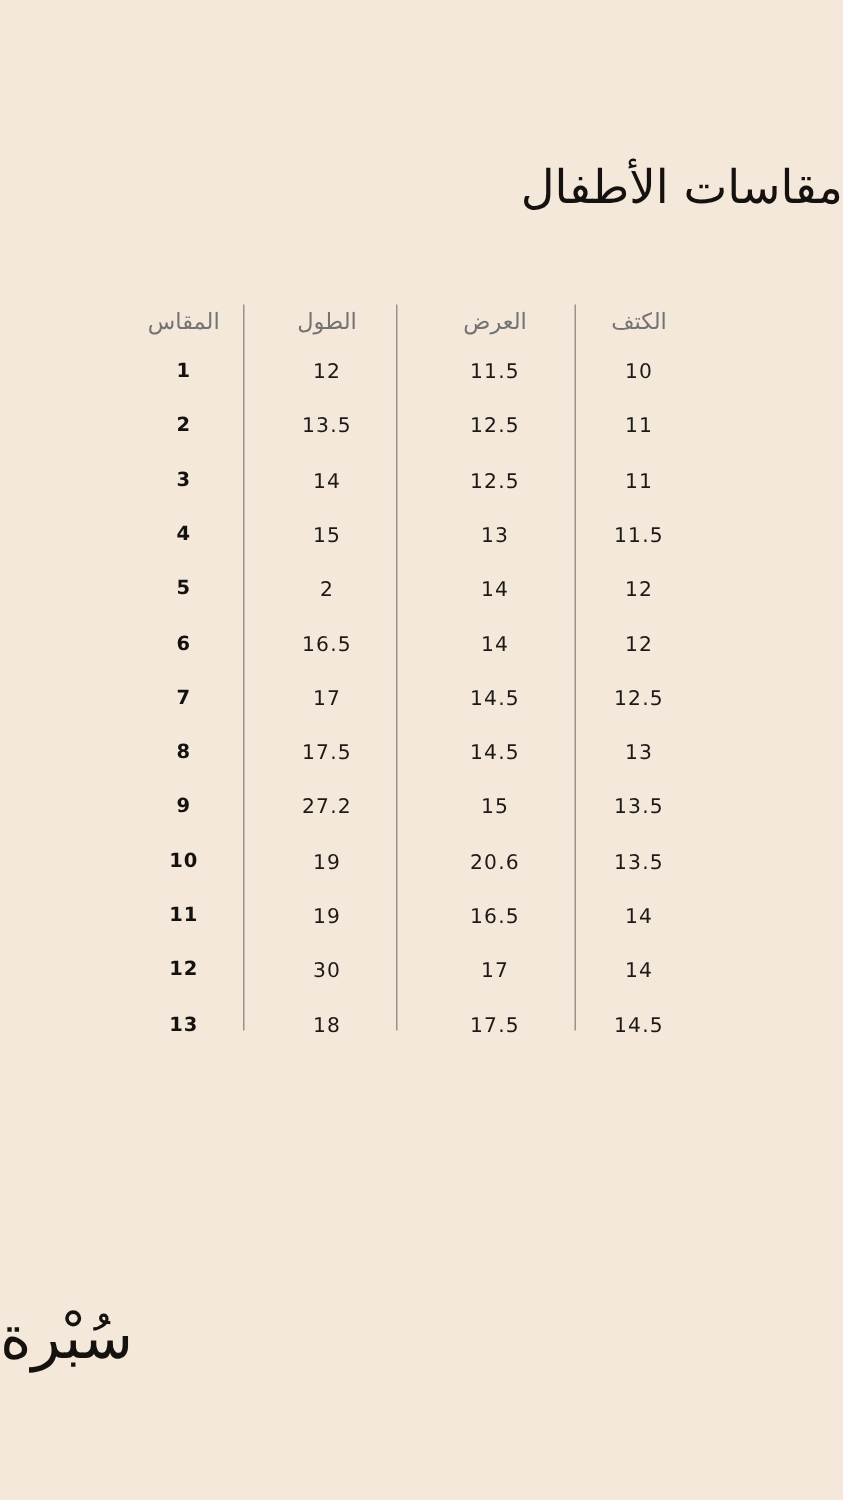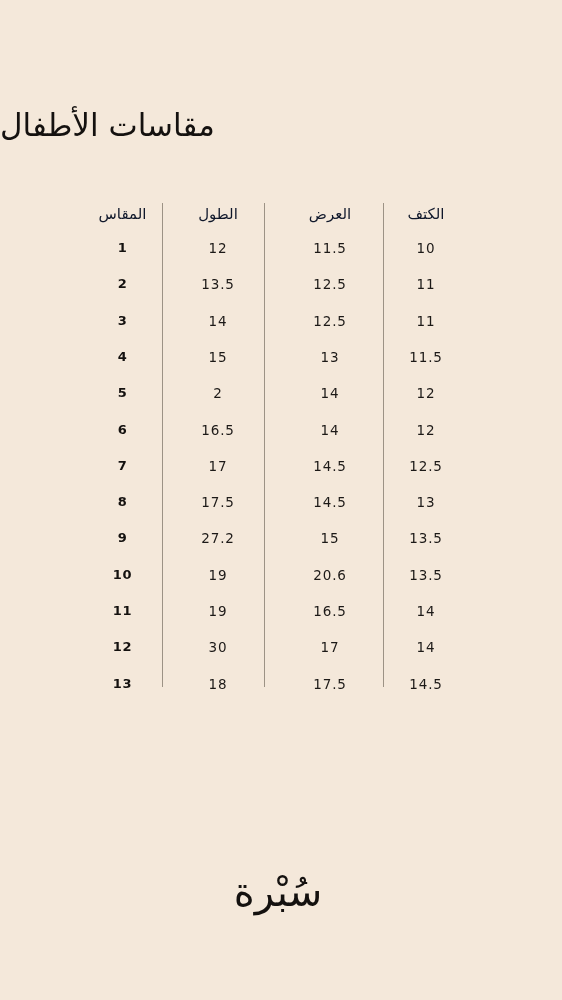--- a/index.html
+++ b/index.html
@@ -24,21 +24,21 @@
     height: 1000px;
     background: #F4E8DA;
   }
 
   
   .title {
     position: absolute;
     top: 106px;
     left: 0;
     width: 562px;
-    text-align: left;
+    text-align: right;
     font-family: "DejaVu Sans", "Liberation Sans", sans-serif;
     font-size: 31px;
     font-weight: 400;
     letter-spacing: 0px;
     color: #14110F;
     line-height: 1.25;
     direction: rtl;
   }
 
   
@@ -71,21 +71,21 @@
 
   
   .col-shoulder { position: absolute; left: 290px; width: 122px; }
   .col-width    { position: absolute; left: 195px; width: 120px; }
   .col-length   { position: absolute; left:  88px; width: 110px; }
   .col-size     { position: absolute; left:   0px; width:  95px; }
 
   .header-row .cell {
     font-size: 15px;
     font-weight: 400;
-    color: #0f172a;
+    color: #737373;
     direction: rtl;
   }
 
   .cell-size {
     font-weight: 700;
     font-size: 13px;
     letter-spacing: 0.6px;
     color: #14110F;
   }
 
@@ -109,21 +109,21 @@
   .divider.d1 { left: 87px; }   
   .divider.d2 { left: 189px; }  
   .divider.d3 { left: 308px; }  
 
   
   .brand {
     position: absolute;
     top: 868px;
     left: 0;
     width: 556px;
-    text-align: center;
+    text-align: left;
     direction: rtl;
   }
   .brand-word {
     font-family: "DejaVu Sans", "Liberation Sans", sans-serif;
     font-size: 40px;
     font-weight: 400;
     color: #14110F;
     line-height: 1.2;
     letter-spacing: 0px;
   }

